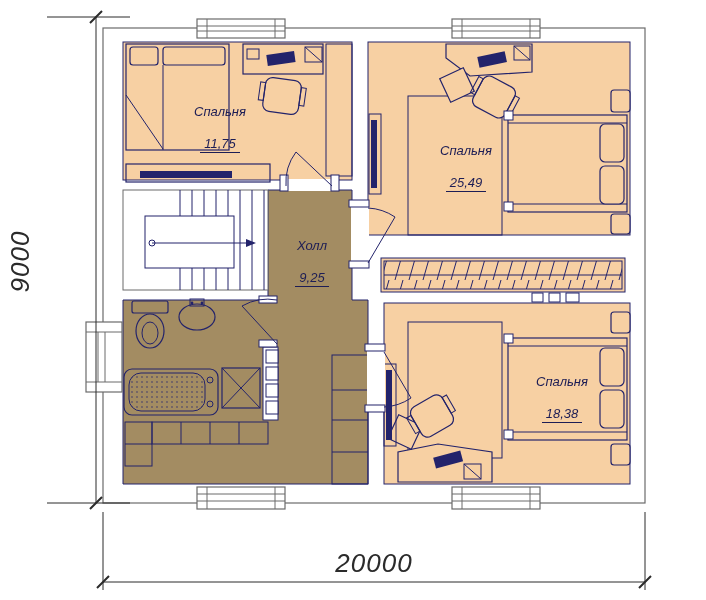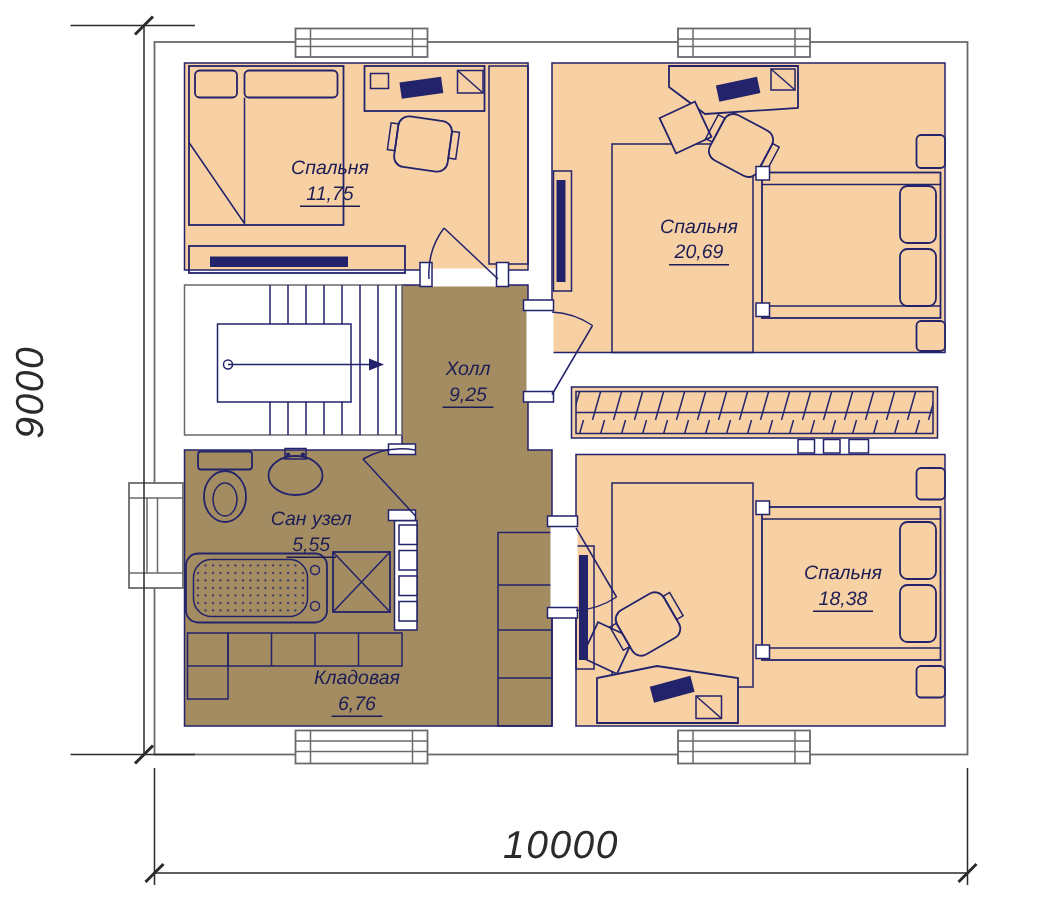--- a/index.html
+++ b/index.html
@@ -15,21 +15,21 @@
   .fw{fill:#fff;stroke:var(--line,#23236b);stroke-width:1;}
   .fp{fill:var(--room-fill,#f7d0a3);stroke:var(--line,#23236b);stroke-width:1.2;}
   .fl{fill:var(--line,#23236b);stroke:none;}
   .dimln{stroke:var(--dim,#2b2b2b);stroke-width:1;fill:none;}
   .dimtick{stroke:var(--dim,#2b2b2b);stroke-width:2;fill:none;}
   
   .room-label{position:absolute;text-align:center;color:var(--text,#1d1d55);
               font-style:italic;font-size:13px;line-height:1.2;z-index:5;}
   .room-label .rname{display:block;}
   .room-label .rarea{display:inline-block;border-bottom:1px solid currentColor;
-                     padding:0 4px 1px;margin-top:1px;font-style:italic;}
+                     padding:0 4px 1px;margin-top:16px;font-style:italic;}
   .dim-label{position:absolute;color:var(--dim,#2b2b2b);font-style:italic;
              font-size:26px;text-align:center;z-index:5;letter-spacing:1px;}
 </style>
 </head>
 <body>
 
 <div class="canvas">
 
 <svg width="706" height="600" viewBox="0 0 706 600">
   <defs>
@@ -261,35 +261,27 @@
     <path class="dimtick" d="M97,588 L109,576 M639,588 L651,576"></path>
   </g>
 </svg>
 
 <div class="room-label" style="left:160px;top:104px;width:120px;">
   <span class="rname">Спальня</span>
   <span class="rarea">11,75</span>
 </div>
 <div class="room-label" style="left:406px;top:143px;width:120px;">
   <span class="rname">Спальня</span>
-  <span class="rarea">20,69</span>
+  <span class="rarea">25,49</span>
 </div>
 <div class="room-label" style="left:262px;top:238px;width:100px;">
   <span class="rname">Холл</span>
   <span class="rarea">9,25</span>
 </div>
-<div class="room-label" style="left:155px;top:338px;width:105px;">
-  <span class="rname">Сан узел</span>
-  <span class="rarea">5,55</span>
-</div>
-<div class="room-label" style="left:178px;top:444px;width:120px;">
-  <span class="rname">Кладовая</span>
-  <span class="rarea">6,76</span>
-</div>
 <div class="room-label" style="left:502px;top:374px;width:120px;">
   <span class="rname">Спальня</span>
   <span class="rarea">18,38</span>
 </div>
 
 <div class="dim-label" style="left:-30px;top:246px;width:100px;transform:rotate(-90deg);">9000</div>
-<div class="dim-label" style="left:314px;top:548px;width:120px;">10000</div>
+<div class="dim-label" style="left:314px;top:548px;width:120px;">20000</div>
 
 </div>
 
 </body></html>

